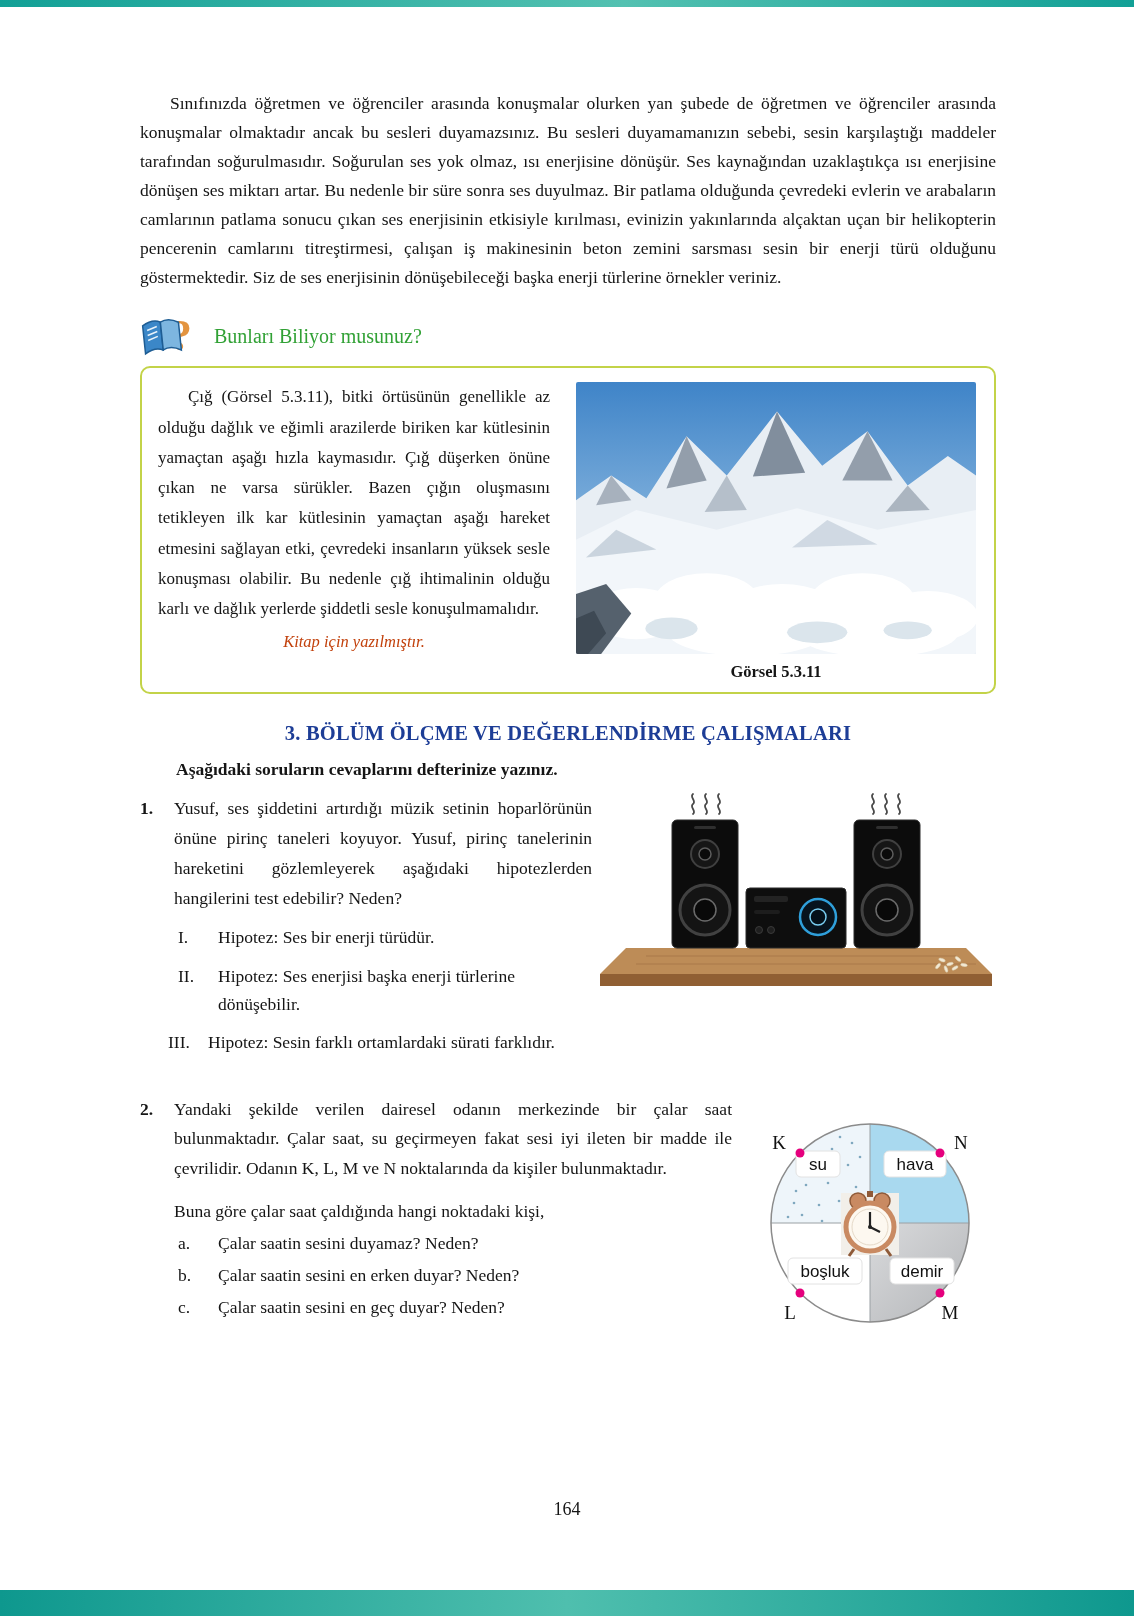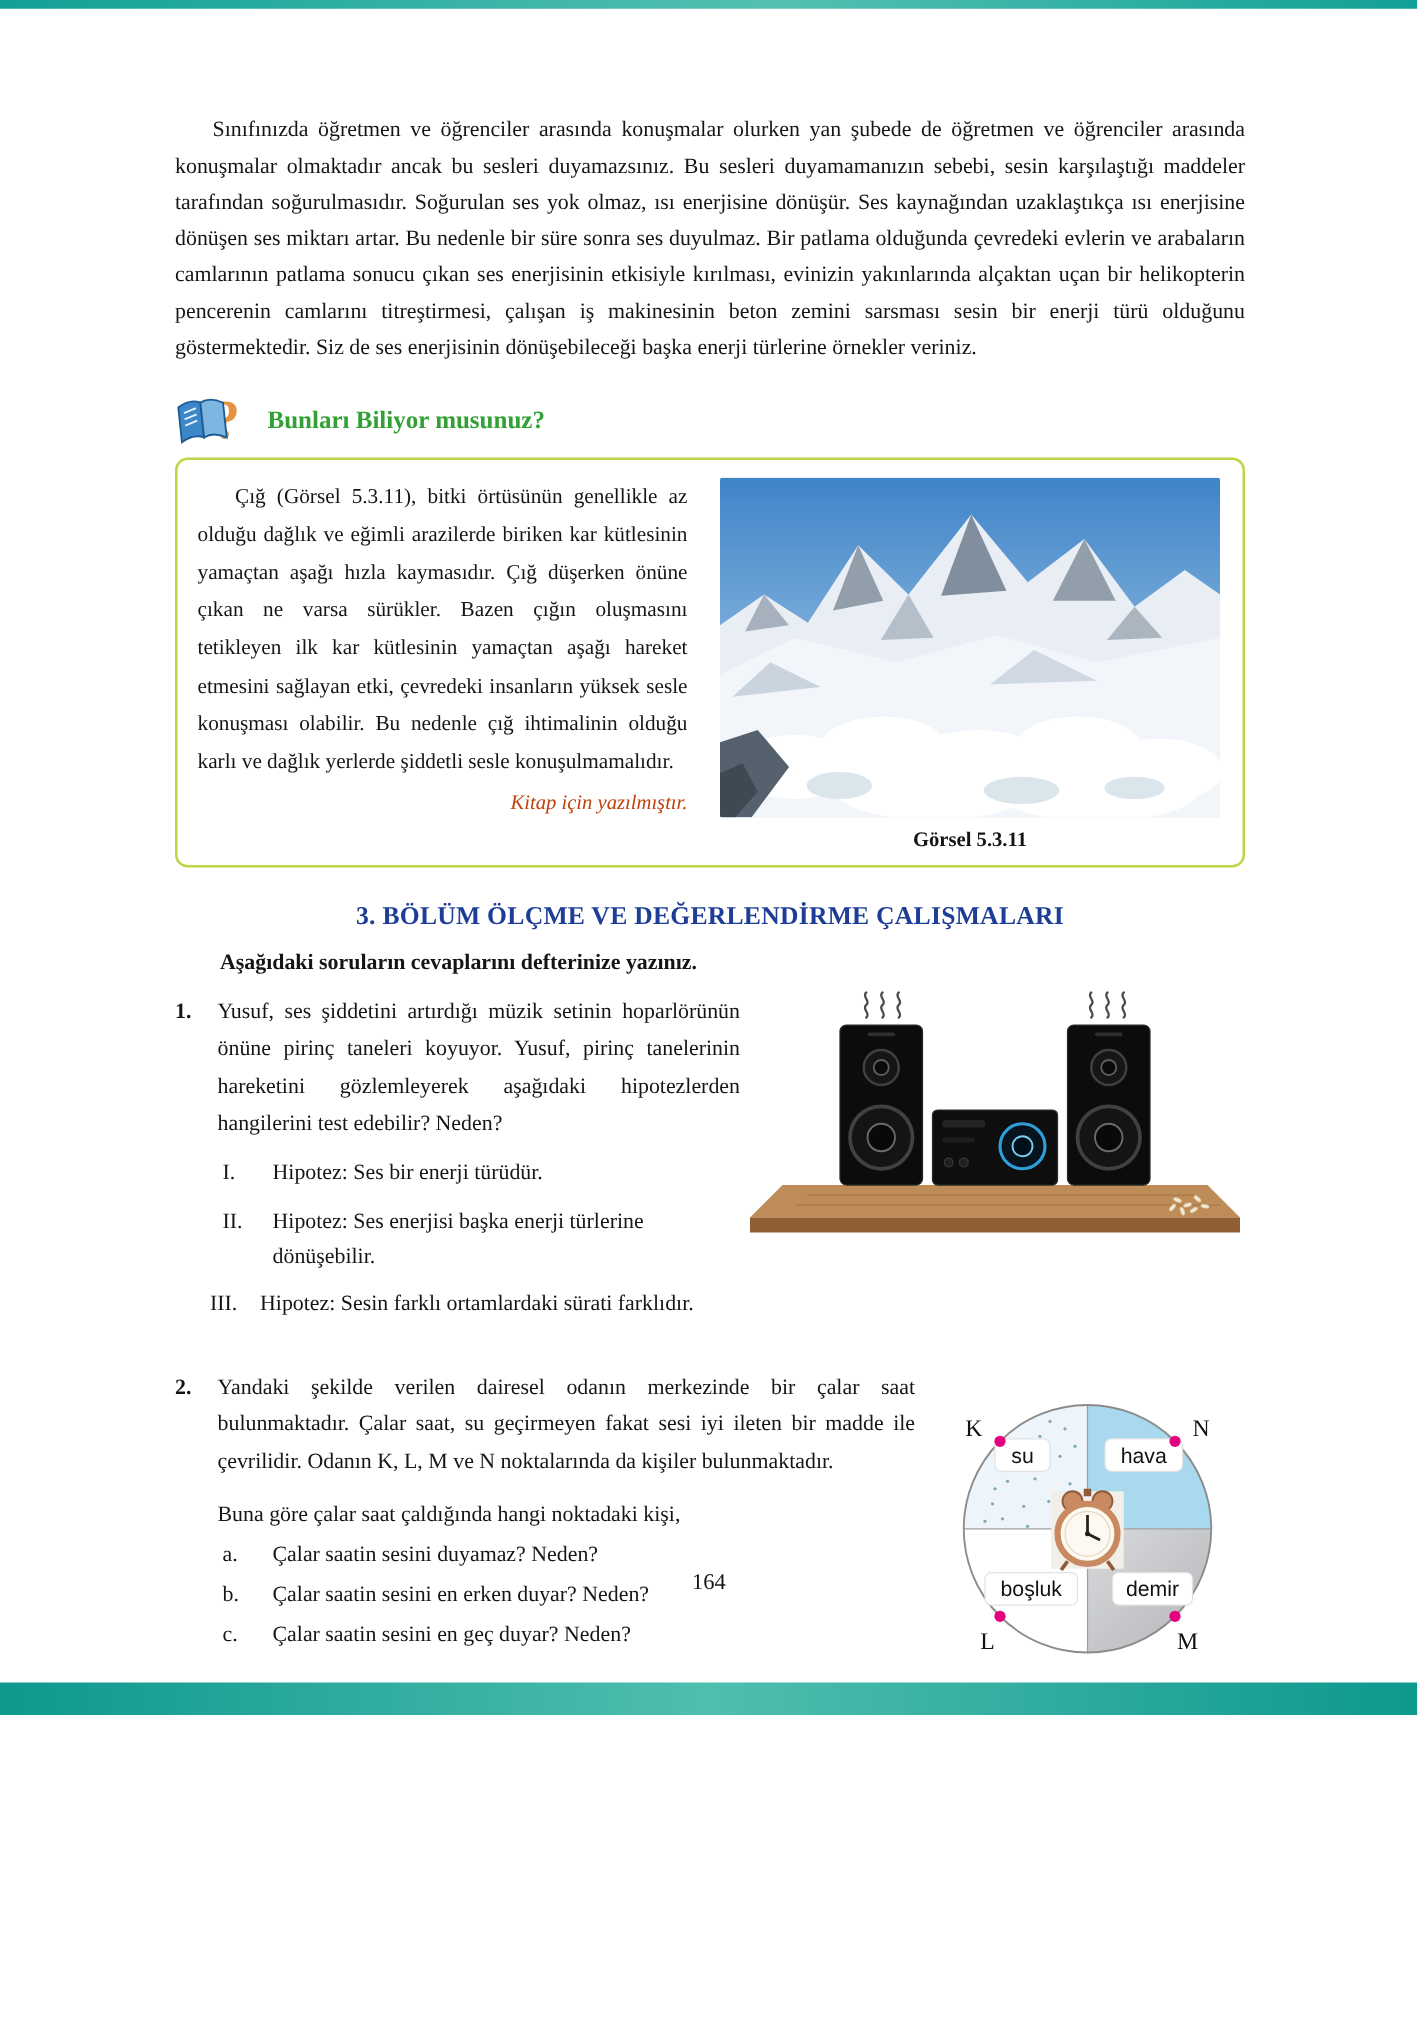--- a/index.html
+++ b/index.html
@@ -3,44 +3,44 @@
 <meta charset="utf-8">
 <style>
   * { margin:0; padding:0; box-sizing:border-box; }
   html,body { background:#ffffff; }
   body {
     width:1134px; height:1616px;
     font-family:"Liberation Serif", serif;
     color:#151515;
     position:relative;
   }
-  .page { position:relative; width:1134px; height:1372px; overflow:hidden; background:#fff; }
+  .page { position:relative; width:1134px; height:1616px; overflow:hidden; background:#fff; }
   .top-bar {
     height:7px; width:100%;
     background:linear-gradient(90deg,#12a096,#53c1b1 55%,#12a096);
   }
   .content { padding:0 138px 0 140px; }
 
   .intro {
     margin-top:82px;
     font-size:17.5px; line-height:1.66;
     text-align:justify; text-indent:30px;
   }
 
   .know-header { display:flex; align-items:center; gap:16px; margin-top:20px; }
   .know-icon { width:58px; height:48px; flex:none; }
-  .know-title { color:#31a135; font-weight:bold; font-size:20px; }
+  .know-title { color:#31a135; font-weight:normal; font-size:20px; }
 
   .know-box {
     margin-top:6px;
     border:2.5px solid #c3d348; border-radius:10px;
     padding:14px 18px 10px 16px;
     display:flex; gap:26px;
   }
-  .know-left { width:392px; flex:none; display:flex; flex-direction:column;align-items:flex-end; }
+  .know-left { width:392px; flex:none; display:flex; flex-direction:column; }
   .know-text { font-size:17px; line-height:1.78; text-align:justify; text-indent:30px; }
   .know-source { margin-top:8px; text-align:center; font-style:italic; font-size:16.5px; color:#c2410c; }
   .know-right { flex:1; display:flex; flex-direction:column; }
   .avalanche { height:272px; border-radius:2px; overflow:hidden; }
   .avalanche svg { display:block; width:100%; height:100%; }
   .img-caption { margin-top:8px; text-align:center; font-weight:bold; font-size:16.5px; }
 
   .section-title {
     margin-top:28px; text-align:center;
     color:#1d3d96; font-size:20.5px; font-weight:bold; letter-spacing:.2px;

